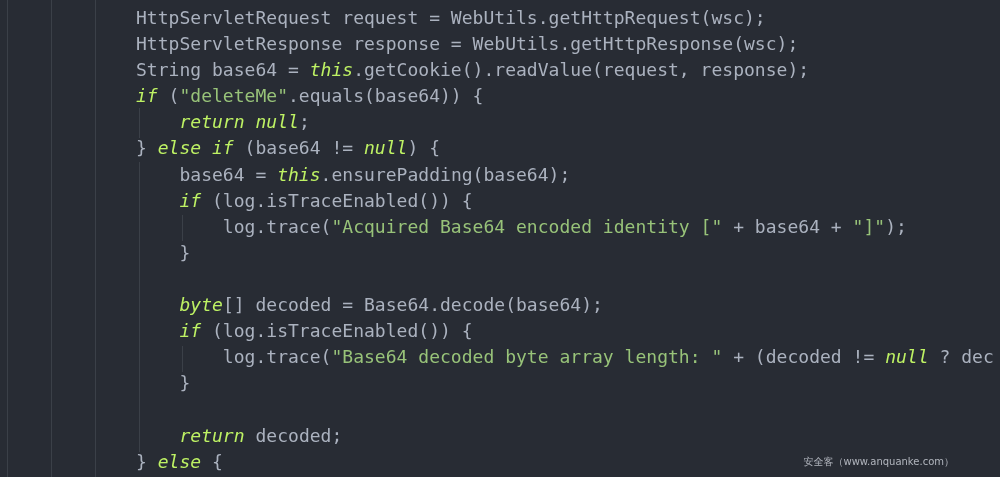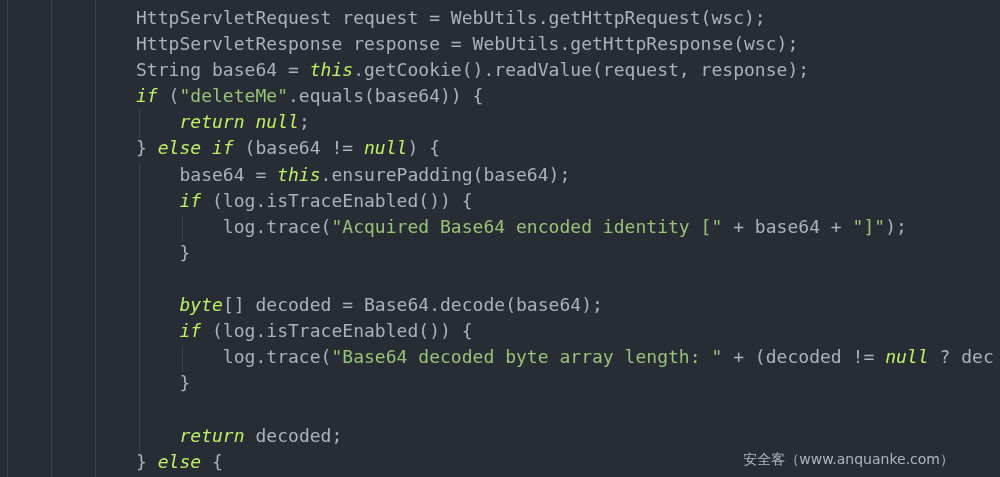--- a/index.html
+++ b/index.html
@@ -15,21 +15,21 @@
     position:absolute; left:136px; top:5px;
     font-size:18px; line-height:26.1px;
     color:#abb2bf; white-space:pre; margin:0;
     letter-spacing:0.02px;
   }
   .line { height:26.1px; display:block; }
   .kw { color:#bef264; font-style:italic; }
   .str { color:#98c379; }
   .watermark {
     position:absolute; right:10px; bottom:8px;
-    font-family:"DejaVu Sans", sans-serif; font-size:14px;
+    font-family:"DejaVu Sans", sans-serif; font-size:10px;
     color:#c8ccd4; opacity:0.85;
   }
 </style>
 </head>
 <body>
 
 <div class="editor">
   <div id="guides">
       <div class="guide" style="left: 7px; top: 0px; height: 477px; background: rgb(59, 64, 72);"></div>
       <div class="guide" style="left: 51px; top: 0px; height: 477px; background: rgb(59, 64, 72);"></div>

